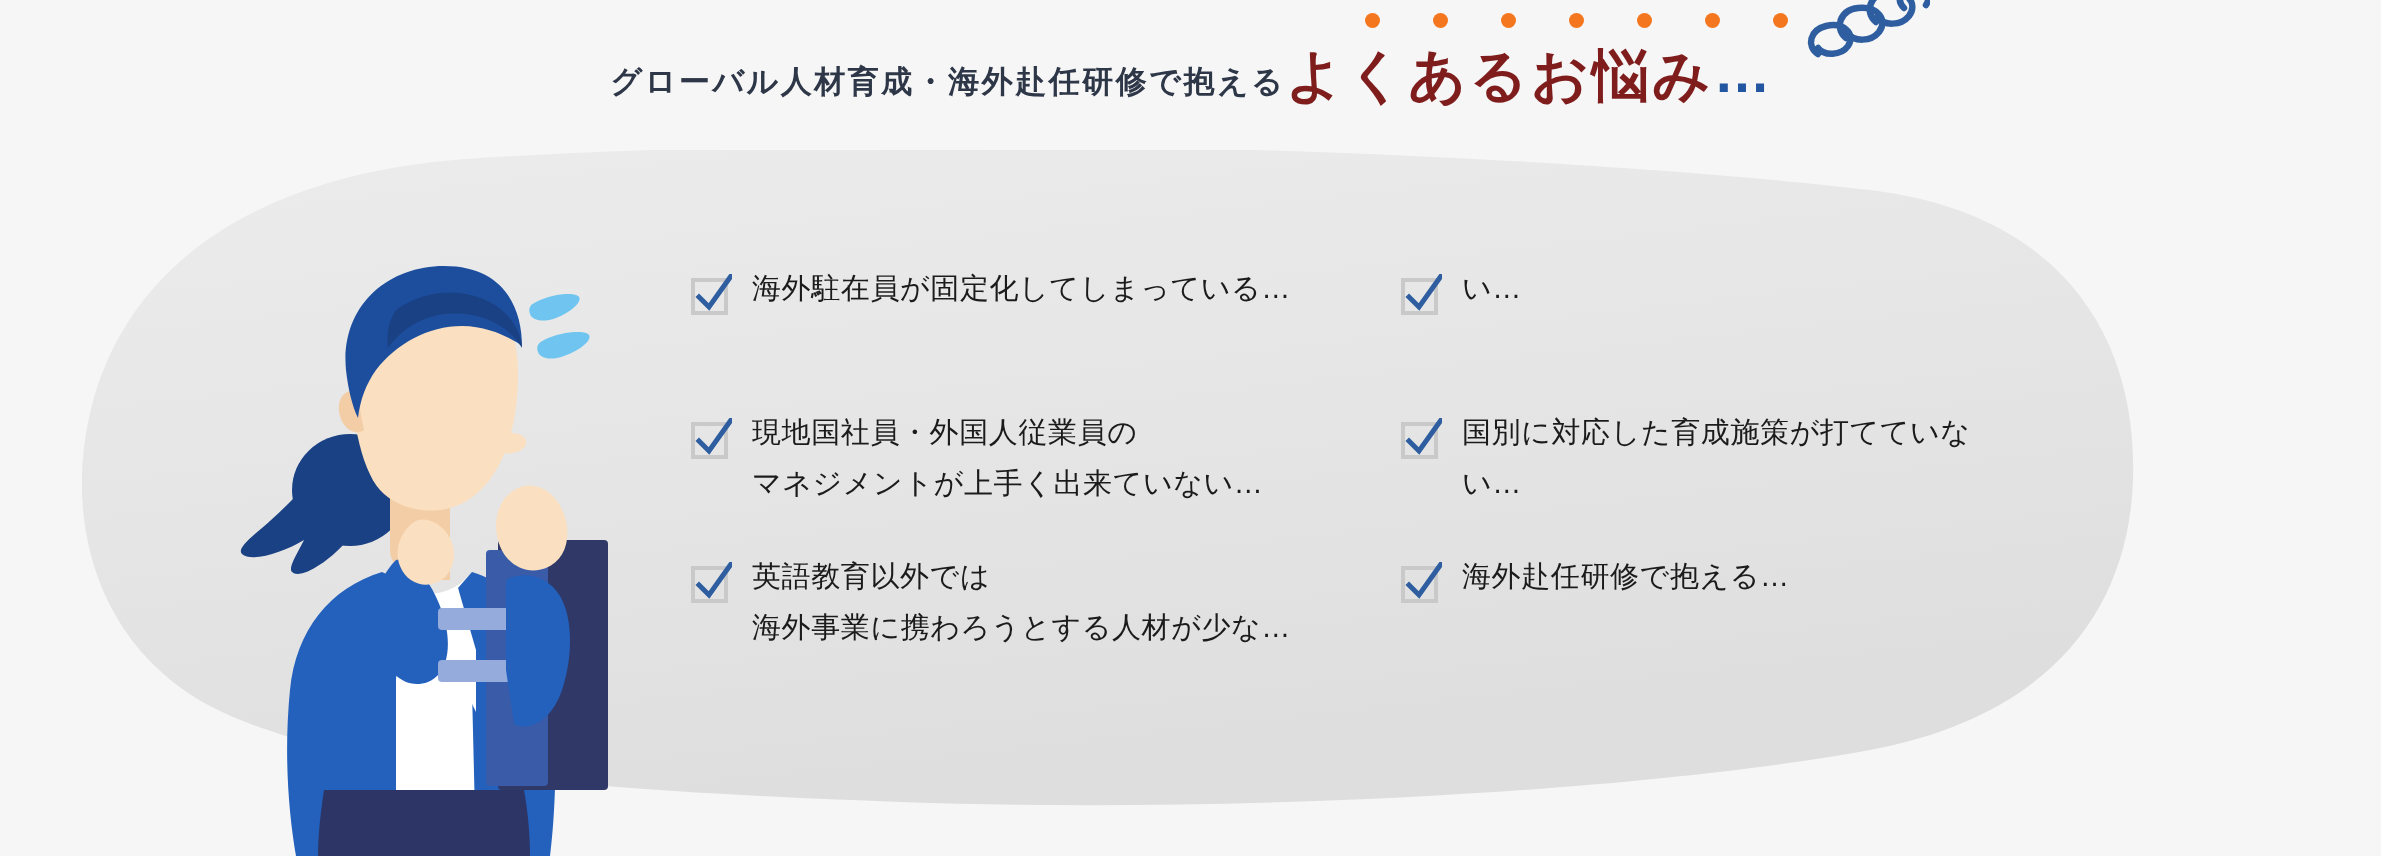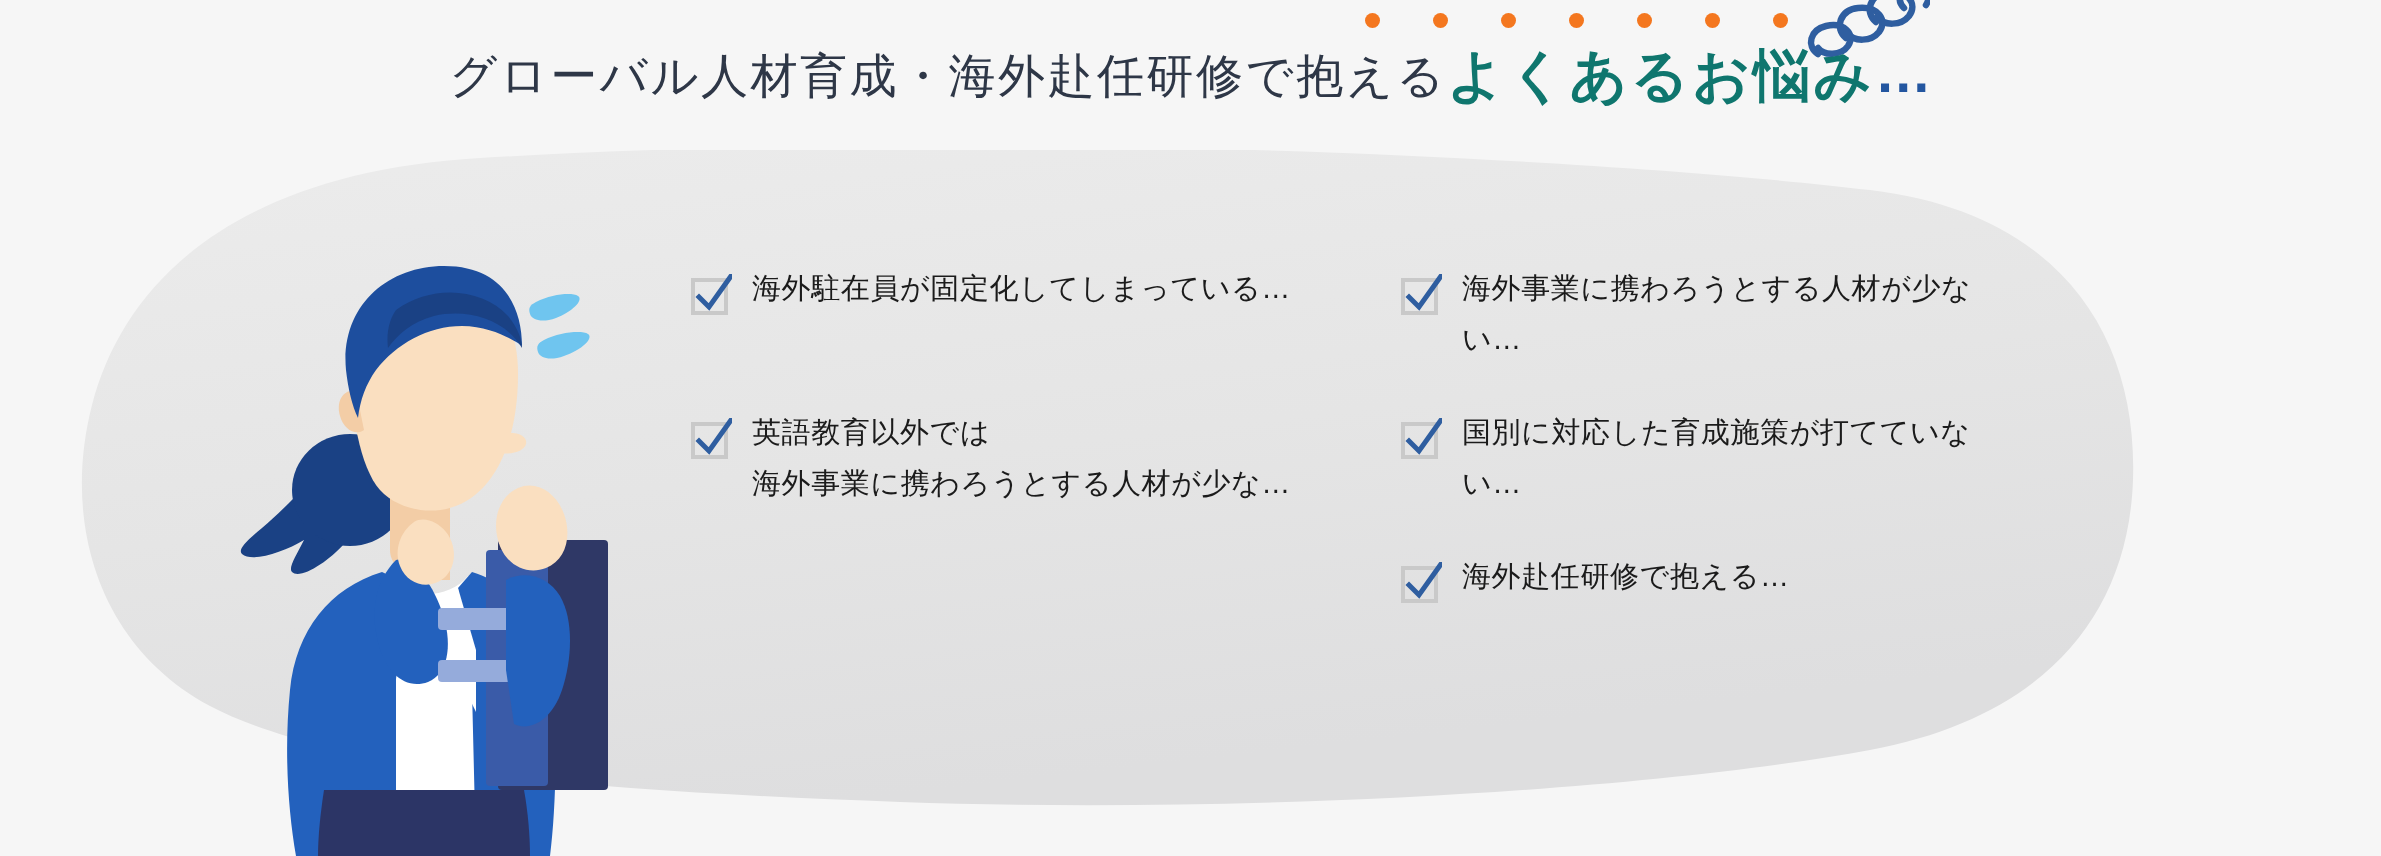--- a/index.html
+++ b/index.html
@@ -54,29 +54,29 @@
     position: absolute;
     top: 40px;
     left: 0;
     width: 2381px;
     text-align: center;
     z-index: 5;
     white-space: nowrap;
     line-height: 1.15;
   }
   .headline .h-dark {
-    font-size: 47px;
-    font-weight: 400;
+    font-size: 31px;
+    font-weight: 700;
     color: #2e3747;
     letter-spacing: 2.5px;
   }
   .headline .h-blue {
     font-size: 57px;
     font-weight: 700;
-    color: #0f766e;
+    color: #7f1d1d;
     letter-spacing: 3px;
     vertical-align: -3px;
   }
   .headline .h-blue-tail {
     font-size: 57px;
     font-weight: 700;
     color: #2356a0;
     letter-spacing: 0;
   }
 
@@ -254,20 +254,32 @@
           <svg viewBox="0 0 42 42" width="42" height="42">
             <rect x="3" y="6" width="33" height="33" fill="none" stroke="#c9c9c9" stroke-width="4"></rect>
             <path d="M9,23 L 19,33 L 41,2" fill="none" stroke="#2f5ea0" stroke-width="5" stroke-linecap="square"></path>
           </svg>
         </span>
         <span class="check-text">
           <span>海外駐在員が固定化してしまっている…</span>
         </span>
       </div>
 
+      <div class="check-item">
+        <span class="check-box">
+          <svg viewBox="0 0 42 42" width="42" height="42">
+            <rect x="3" y="6" width="33" height="33" fill="none" stroke="#c9c9c9" stroke-width="4"></rect>
+            <path d="M9,23 L 19,33 L 41,2" fill="none" stroke="#2f5ea0" stroke-width="5" stroke-linecap="square"></path>
+          </svg>
+        </span>
+        <span class="check-text">
+          <span>現地国社員・外国人従業員の</span>
+          <span class="line2">マネジメントが上手く出来ていない…</span>
+        </span>
+      </div>
 
       <div class="check-item">
         <span class="check-box">
           <svg viewBox="0 0 42 42" width="42" height="42">
             <rect x="3" y="6" width="33" height="33" fill="none" stroke="#c9c9c9" stroke-width="4"></rect>
             <path d="M9,23 L 19,33 L 41,2" fill="none" stroke="#2f5ea0" stroke-width="5" stroke-linecap="square"></path>
           </svg>
         </span>
         <span class="check-text">
           <span>英語教育以外では</span>
@@ -278,21 +290,20 @@
 
     <div class="check-col">
       <div class="check-item">
         <span class="check-box">
           <svg viewBox="0 0 42 42" width="42" height="42">
             <rect x="3" y="6" width="33" height="33" fill="none" stroke="#c9c9c9" stroke-width="4"></rect>
             <path d="M9,23 L 19,33 L 41,2" fill="none" stroke="#2f5ea0" stroke-width="5" stroke-linecap="square"></path>
           </svg>
         </span>
         <span class="check-text">
-          <span>海外事業に携わろうとする人材が少な</span>
           <span class="line2">い…</span>
         </span>
       </div>
 
       <div class="check-item">
         <span class="check-box">
           <svg viewBox="0 0 42 42" width="42" height="42">
             <rect x="3" y="6" width="33" height="33" fill="none" stroke="#c9c9c9" stroke-width="4"></rect>
             <path d="M9,23 L 19,33 L 41,2" fill="none" stroke="#2f5ea0" stroke-width="5" stroke-linecap="square"></path>
           </svg>

